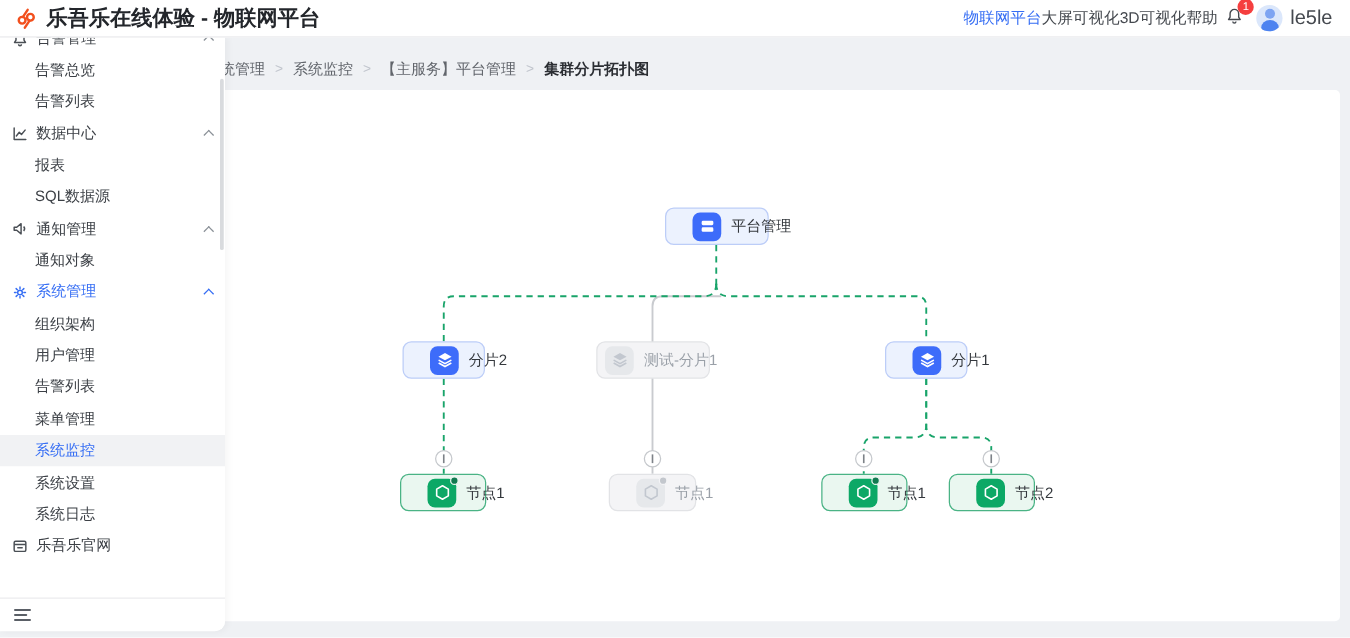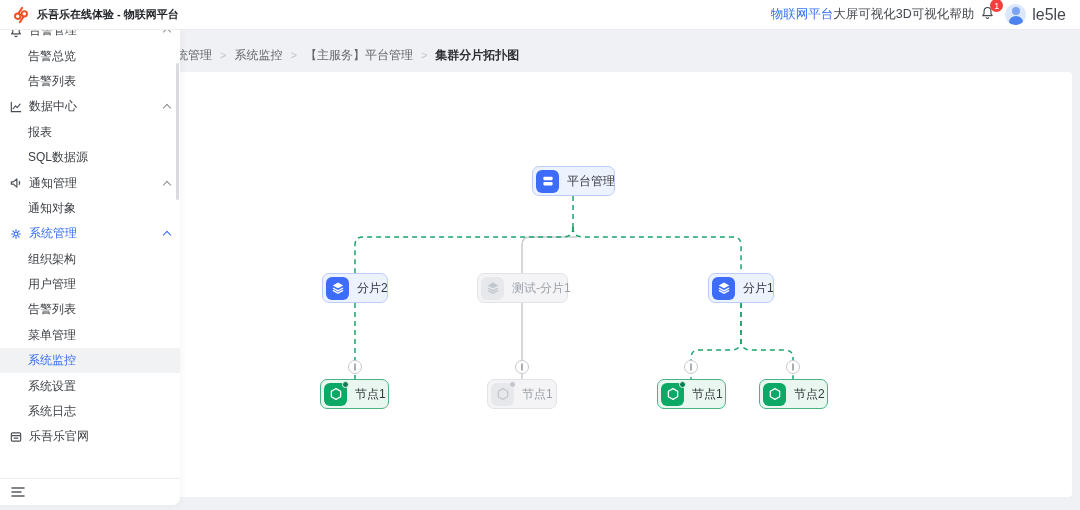--- a/index.html
+++ b/index.html
@@ -11,21 +11,21 @@
     color:#3c4046;
   }
 
   
   .header {
     position:absolute; top:0; left:0; width:1080px; height:30px;
     background:#fff; border-bottom:1px solid #ececee;
     display:flex; align-items:center; z-index:30; padding:0 14px 0 12px;
   }
   .logo { width:18px; height:18px; flex:none; }
-  .app-title { font-size:11px; font-weight:bold; color:#23262b; margin-left:7px; }
+  .app-title { font-size:17px; font-weight:bold; color:#23262b; margin-left:7px; }
   .header-nav { margin-left:auto; display:flex; align-items:center; }
   .nav-link { font-size:12.5px; color:#45494f; cursor:pointer; }
   .nav-link.active { color:#366ef4; }
   .bell-wrap { position:relative; margin-left:6px; cursor:pointer; }
   .badge {
     position:absolute; top:-6px; right:-8px; min-width:13px; height:13px;
     background:#f53f3f; color:#fff; border-radius:8px; font-size:9px;
     display:flex; align-items:center; justify-content:center; padding:0 3px;
   }
   .user { display:flex; align-items:center; margin-left:10px; cursor:pointer; }
@@ -81,21 +81,21 @@
 
   .canvas {
     position:absolute; left:163px; top:72px; width:909px; height:425px;
     background:#fff; border-radius:4px;
   }
   .topo-svg { position:absolute; left:0; top:0; }
 
   
   .tnode {
     position:absolute; height:30px; border-radius:7px;
-    display:flex; align-items:center; padding:0 8px 0 3px;
+    display:flex; align-items:center; padding:0 8px 0 21px;
     font-size:12px; cursor:pointer;
   }
   .tnode .tlabel { margin-left:8px; white-space:nowrap; }
   .tnode.blue  { background:#ecf2fe; border:1px solid #bccdf8; color:#34383d; }
   .tnode.green { background:#eaf7f0; border:1px solid #4ab385; color:#34383d; }
   .tnode.gray  { background:#f4f4f6; border:1px solid #e2e3e6; color:#9aa0a8; }
   .ticon {
     width:23px; height:23px; border-radius:6px; flex:none;
     display:flex; align-items:center; justify-content:center; position:relative;
   }
@@ -103,21 +103,21 @@
   .ticon.green-bg { background:#0ca866; }
   .ticon.gray-bg  { background:#e6e8eb; }
   .bdot {
     position:absolute; top:-2px; right:-2px; width:7px; height:7px;
     border-radius:50%; background:#117a50; border:1.5px solid #eaf7f0;
   }
   .bdot.graydot { background:#c3c7cd; border-color:#f4f4f6; }
 
   #t-root  { left:369px; top:94px;  width:83px; }
   #t-shard0{ left:159px; top:201px; width:66px; }
-  #t-shard1{ left:314px; top:201px; width:91px; }
+  #t-shard1{ left:314px; top:201px; width:91px;justify-content:center; }
   #t-shard2{ left:545px; top:201px; width:66px; }
   #t-node0 { left:157px; top:307px; width:69px; }
   #t-node1 { left:324px; top:307px; width:70px; }
   #t-node2 { left:494px; top:307px; width:69px; }
   #t-node3 { left:596px; top:307px; width:69px; }
 </style>
 </head>
 <body>
 
 <div class="header">

